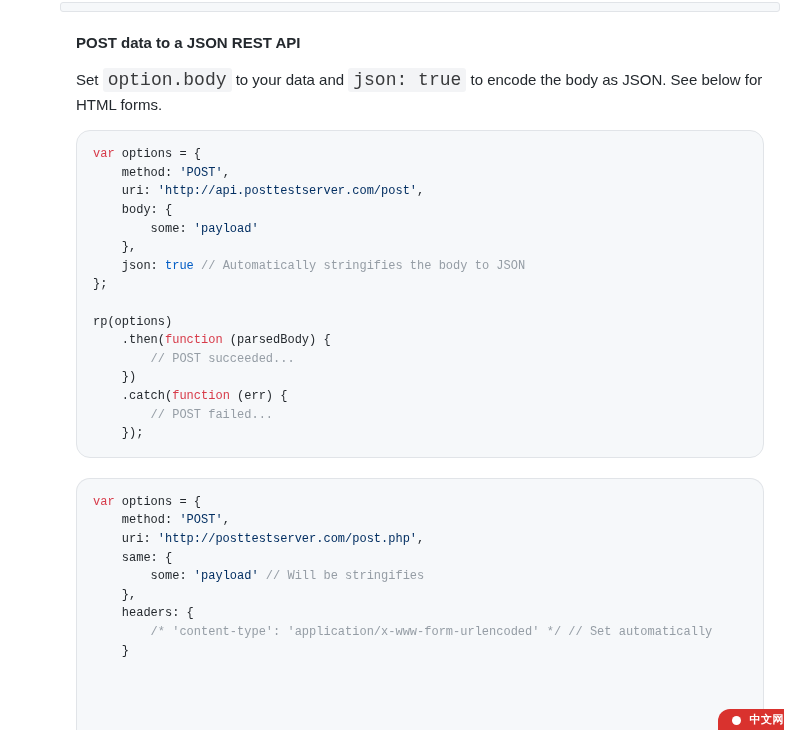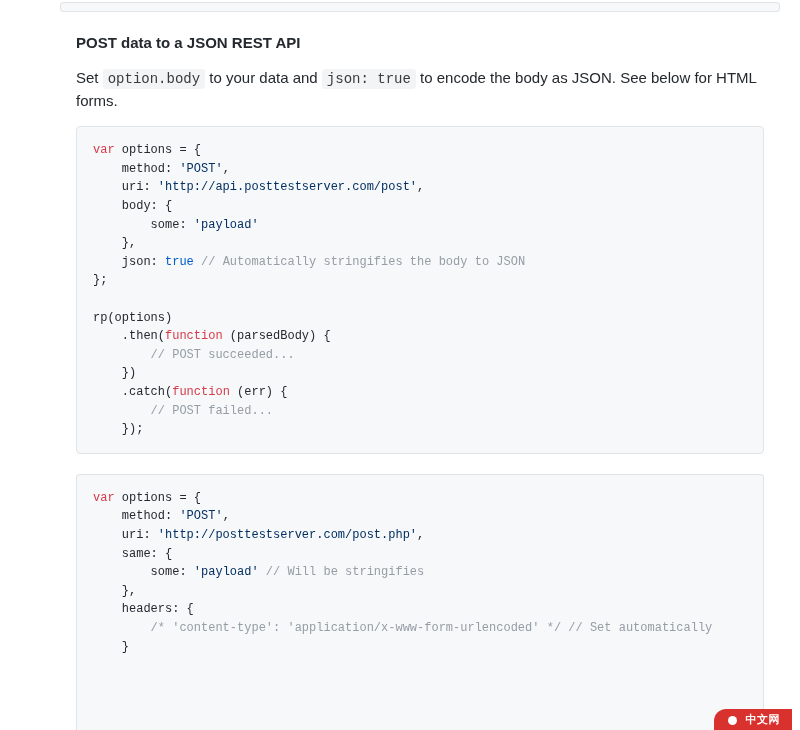--- a/index.html
+++ b/index.html
@@ -35,50 +35,50 @@
   p.intro {
     font-size: 15px;
     line-height: 1.5;
     margin: 0 0 14px 0;
     color: #24292e;
   }
   code.inline {
     background: #f3f4f6;
     border-radius: 3px;
     font-family: SFMono-Regular, Consolas, "Liberation Mono", Menlo, monospace;
-    font-size: 14px;
+    font-size: 18px;
     padding: 2px 5px;
     color: #393a3c;
   }
   pre.code-block {
     background: #f6f8fa;
     border: 1px solid #e1e4e8;
-    border-radius: 4px;
+    border-radius: 14px;
     padding: 14px 16px;
     font-family: SFMono-Regular, Consolas, "Liberation Mono", Menlo, monospace;
     font-size: 12px;
     line-height: 1.55;
     overflow-x: auto;
     margin: 0 0 20px 0;
   }
   pre.code-block .kw { color: #d73a49; }  
   pre.code-block .str { color: #032f62; } 
   pre.code-block .lit { color: #005cc5; } 
   pre.code-block .com { color: #959da5; } 
   pre.code-block .pl  { color: #24292e; } 
 
   .watermark {
     position: fixed;
-    right: 8px;
+    right: 16px;
     bottom: 0;
     background: #d9322e;
     color: #fff;
     font-size: 11px;
     font-weight: 700;
-    padding: 3px 12px 3px 14px;
+    padding: 3px 0 3px 14px;
     border-top-left-radius: 12px;
     letter-spacing: 0.5px;
   }
   .watermark::before {
     content: "";
     display: inline-block;
     width: 9px; height: 9px;
     background: #fff;
     border-radius: 50%;
     margin-right: 5px;

